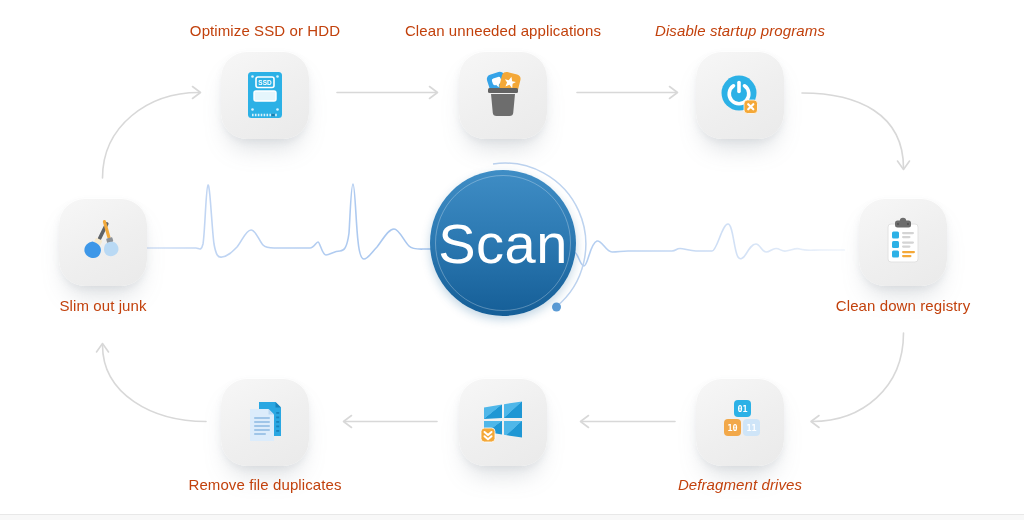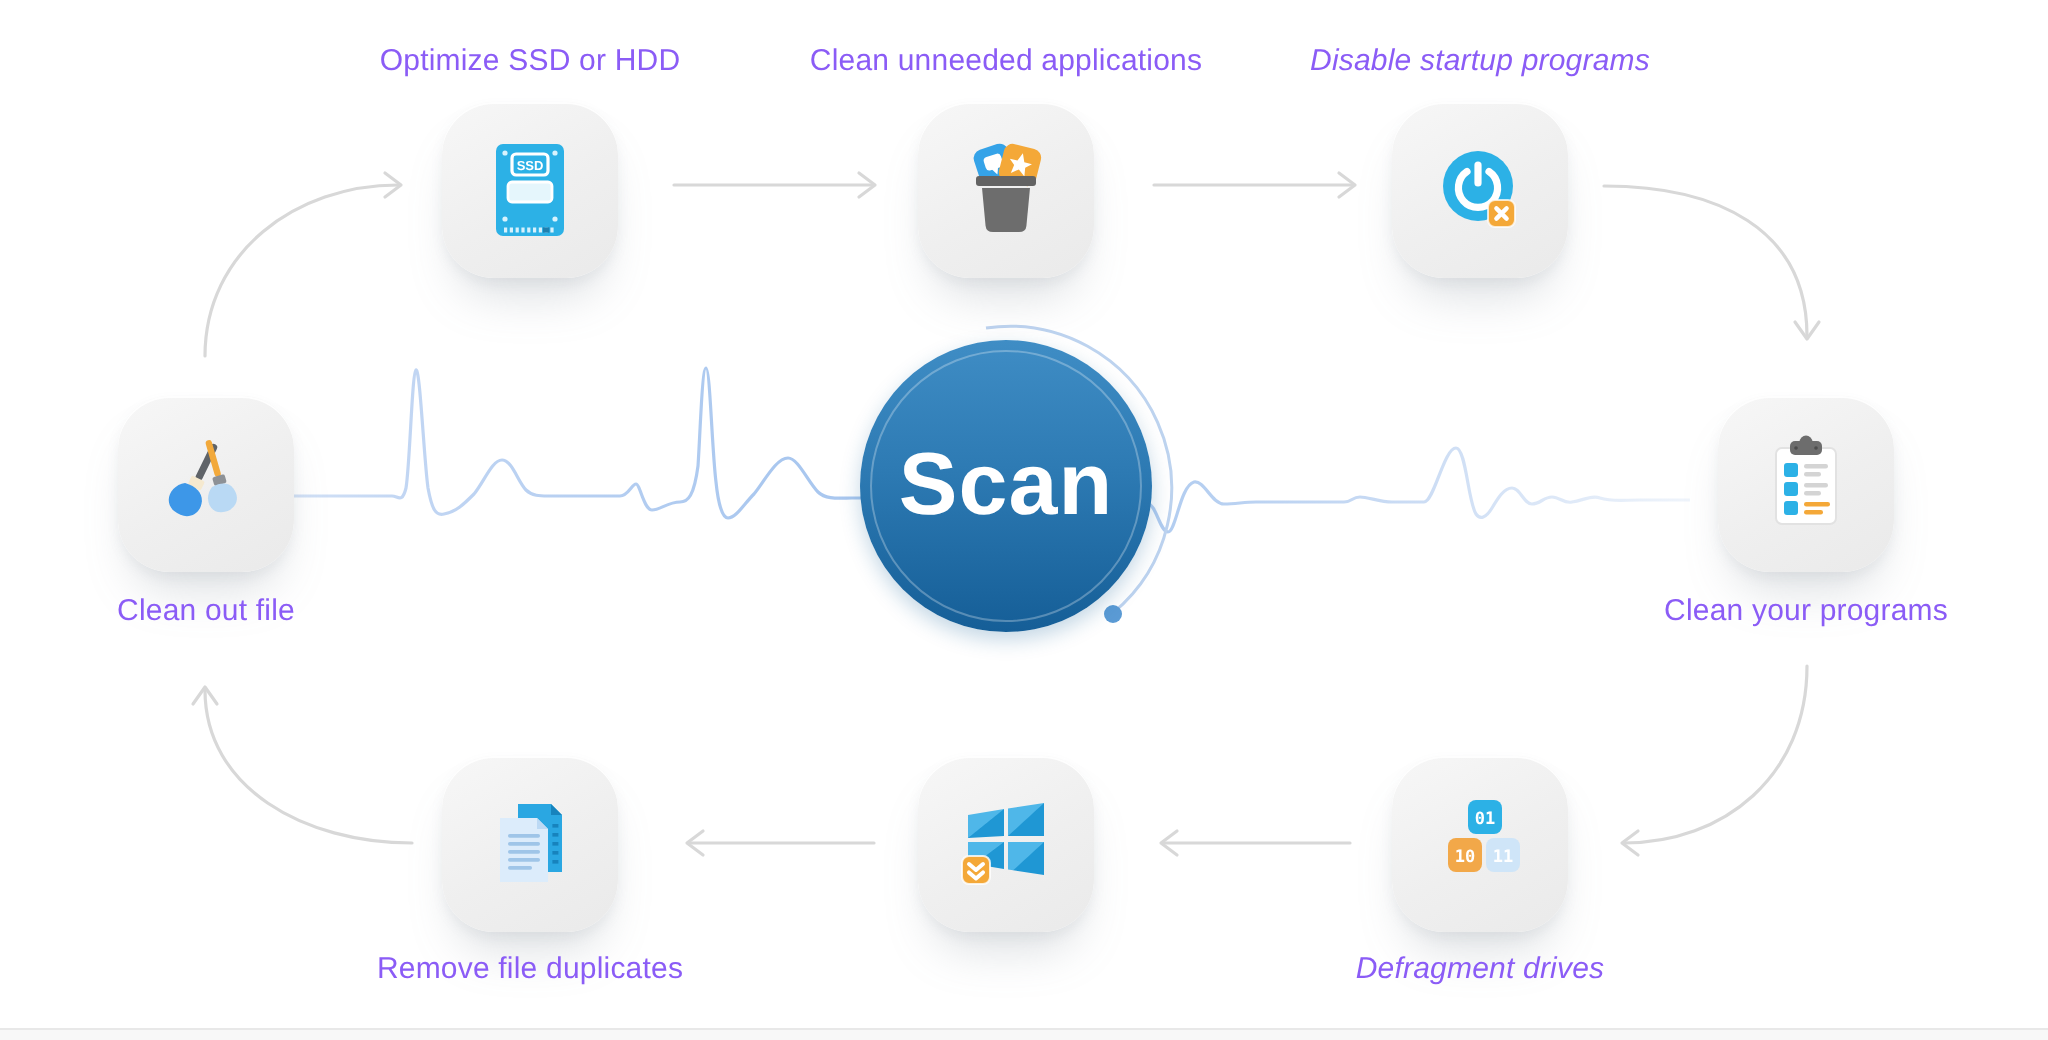--- a/index.html
+++ b/index.html
@@ -35,21 +35,21 @@
     justify-content: center;
   }
 
   .step-label {
     position: absolute;
     transform: translateX(-50%);
     white-space: nowrap;
     font-size: 15px;
     font-weight: 500;
     letter-spacing: 0.1px;
-    color: #8b5cf6;
+    color: #c2410c;
     z-index: 2;
   }
 
   .scan-button {
     position: absolute;
     left: 430px; top: 170px;
     width: 146px; height: 146px;
     border-radius: 50%;
     background: linear-gradient(180deg, #3f8dc5 0%, #2d7ab3 45%, #155e97 100%);
     box-shadow: 0 4px 10px rgba(21,94,151,0.25);
@@ -62,22 +62,22 @@
   .scan-button::after {
     content: "";
     position: absolute;
     left: 5px; top: 5px; right: 5px; bottom: 5px;
     border-radius: 50%;
     border: 1px solid rgba(255,255,255,0.28);
     pointer-events: none;
   }
   .scan-label {
     color: #ffffff;
-    font-size: 44px;
-    font-weight: 700;
+    font-size: 56px;
+    font-weight: 400;
     letter-spacing: 0.5px;
   }
 
   .footer-divider {
     position: absolute;
     left: 0; top: 514px;
     width: 1024px; height: 6px;
     background: #f8f8f8;
     border-top: 1px solid #e8e8e8;
     z-index: 4;
@@ -226,39 +226,39 @@
         <rect x="27" y="22" width="8.5" height="2.2" rx="1.1" fill="#d4d4d4"></rect>
         <rect x="17" y="27" width="7" height="7" rx="1.5" fill="#2cb1e6"></rect>
         <rect x="27" y="27.5" width="12" height="2.2" rx="1.1" fill="#d4d4d4"></rect>
         <rect x="27" y="31.5" width="8.5" height="2.2" rx="1.1" fill="#d4d4d4"></rect>
         <rect x="17" y="36.5" width="7" height="7" rx="1.5" fill="#2cb1e6"></rect>
         <rect x="27" y="37" width="13" height="2.2" rx="1.1" fill="#f4a838"></rect>
         <rect x="27" y="41" width="9.5" height="2.2" rx="1.1" fill="#f4a838"></rect>
       </svg>
     </div>
   </div>
-  <div class="step-label" style="left:903px; top:297px;">Clean your programs</div>
+  <div class="step-label" style="left:903px; top:297px;">Clean down registry</div>
 
   <div class="node" style="left:59px; top:198px;">
     <div class="tile">
       <svg width="56" height="56" viewBox="0 0 56 56">
         <g transform="translate(19,36) rotate(26)">
           <rect x="-1.8" y="-31" width="3.6" height="20" rx="1.8" fill="#5f6368"></rect>
           <rect x="-3.6" y="-12" width="7.2" height="5" rx="1" fill="#f5e9cf"></rect>
           <path d="M -5 -7 C -11 -3 -11 6 -4 8 C 4 10 9 4 6.5 -2.5 C 5 -6 1 -8 -5 -7 Z" fill="#3d97e8"></path>
         </g>
         <g transform="translate(37,34) rotate(-16)">
           <rect x="-1.6" y="-29" width="3.2" height="19" rx="1.6" fill="#f2a93b"></rect>
           <rect x="-3.2" y="-10.5" width="6.4" height="4.5" rx="1" fill="#8d9196"></rect>
           <path d="M -4.5 -6 C -10 -2 -9.5 6 -3.5 7.5 C 3.5 9 8 3.5 5.5 -2.5 C 4 -6 0.5 -7 -4.5 -6 Z" fill="#b9d9f4"></path>
         </g>
       </svg>
     </div>
   </div>
-  <div class="step-label" style="left:103px; top:297px;">Clean out file</div>
+  <div class="step-label" style="left:103px; top:297px;">Slim out junk</div>
 
   <div class="node" style="left:696px; top:378px;">
     <div class="tile">
       <svg width="56" height="56" viewBox="0 0 56 56">
         <rect x="22" y="6" width="17" height="17" rx="4" fill="#2cb1e6"></rect>
         <text class="mono-text" x="30.5" y="18.2" font-size="8.5" fill="#ffffff" text-anchor="middle">01</text>
         <rect x="12" y="25" width="17" height="17" rx="4" fill="#f2a849"></rect>
         <text class="mono-text" x="20.5" y="37.2" font-size="8.5" fill="#ffffff" text-anchor="middle">10</text>
         <rect x="31" y="25" width="17" height="17" rx="4" fill="#cfe5f8"></rect>
         <text class="mono-text" x="39.5" y="37.2" font-size="8.5" fill="#ffffff" text-anchor="middle">11</text>

